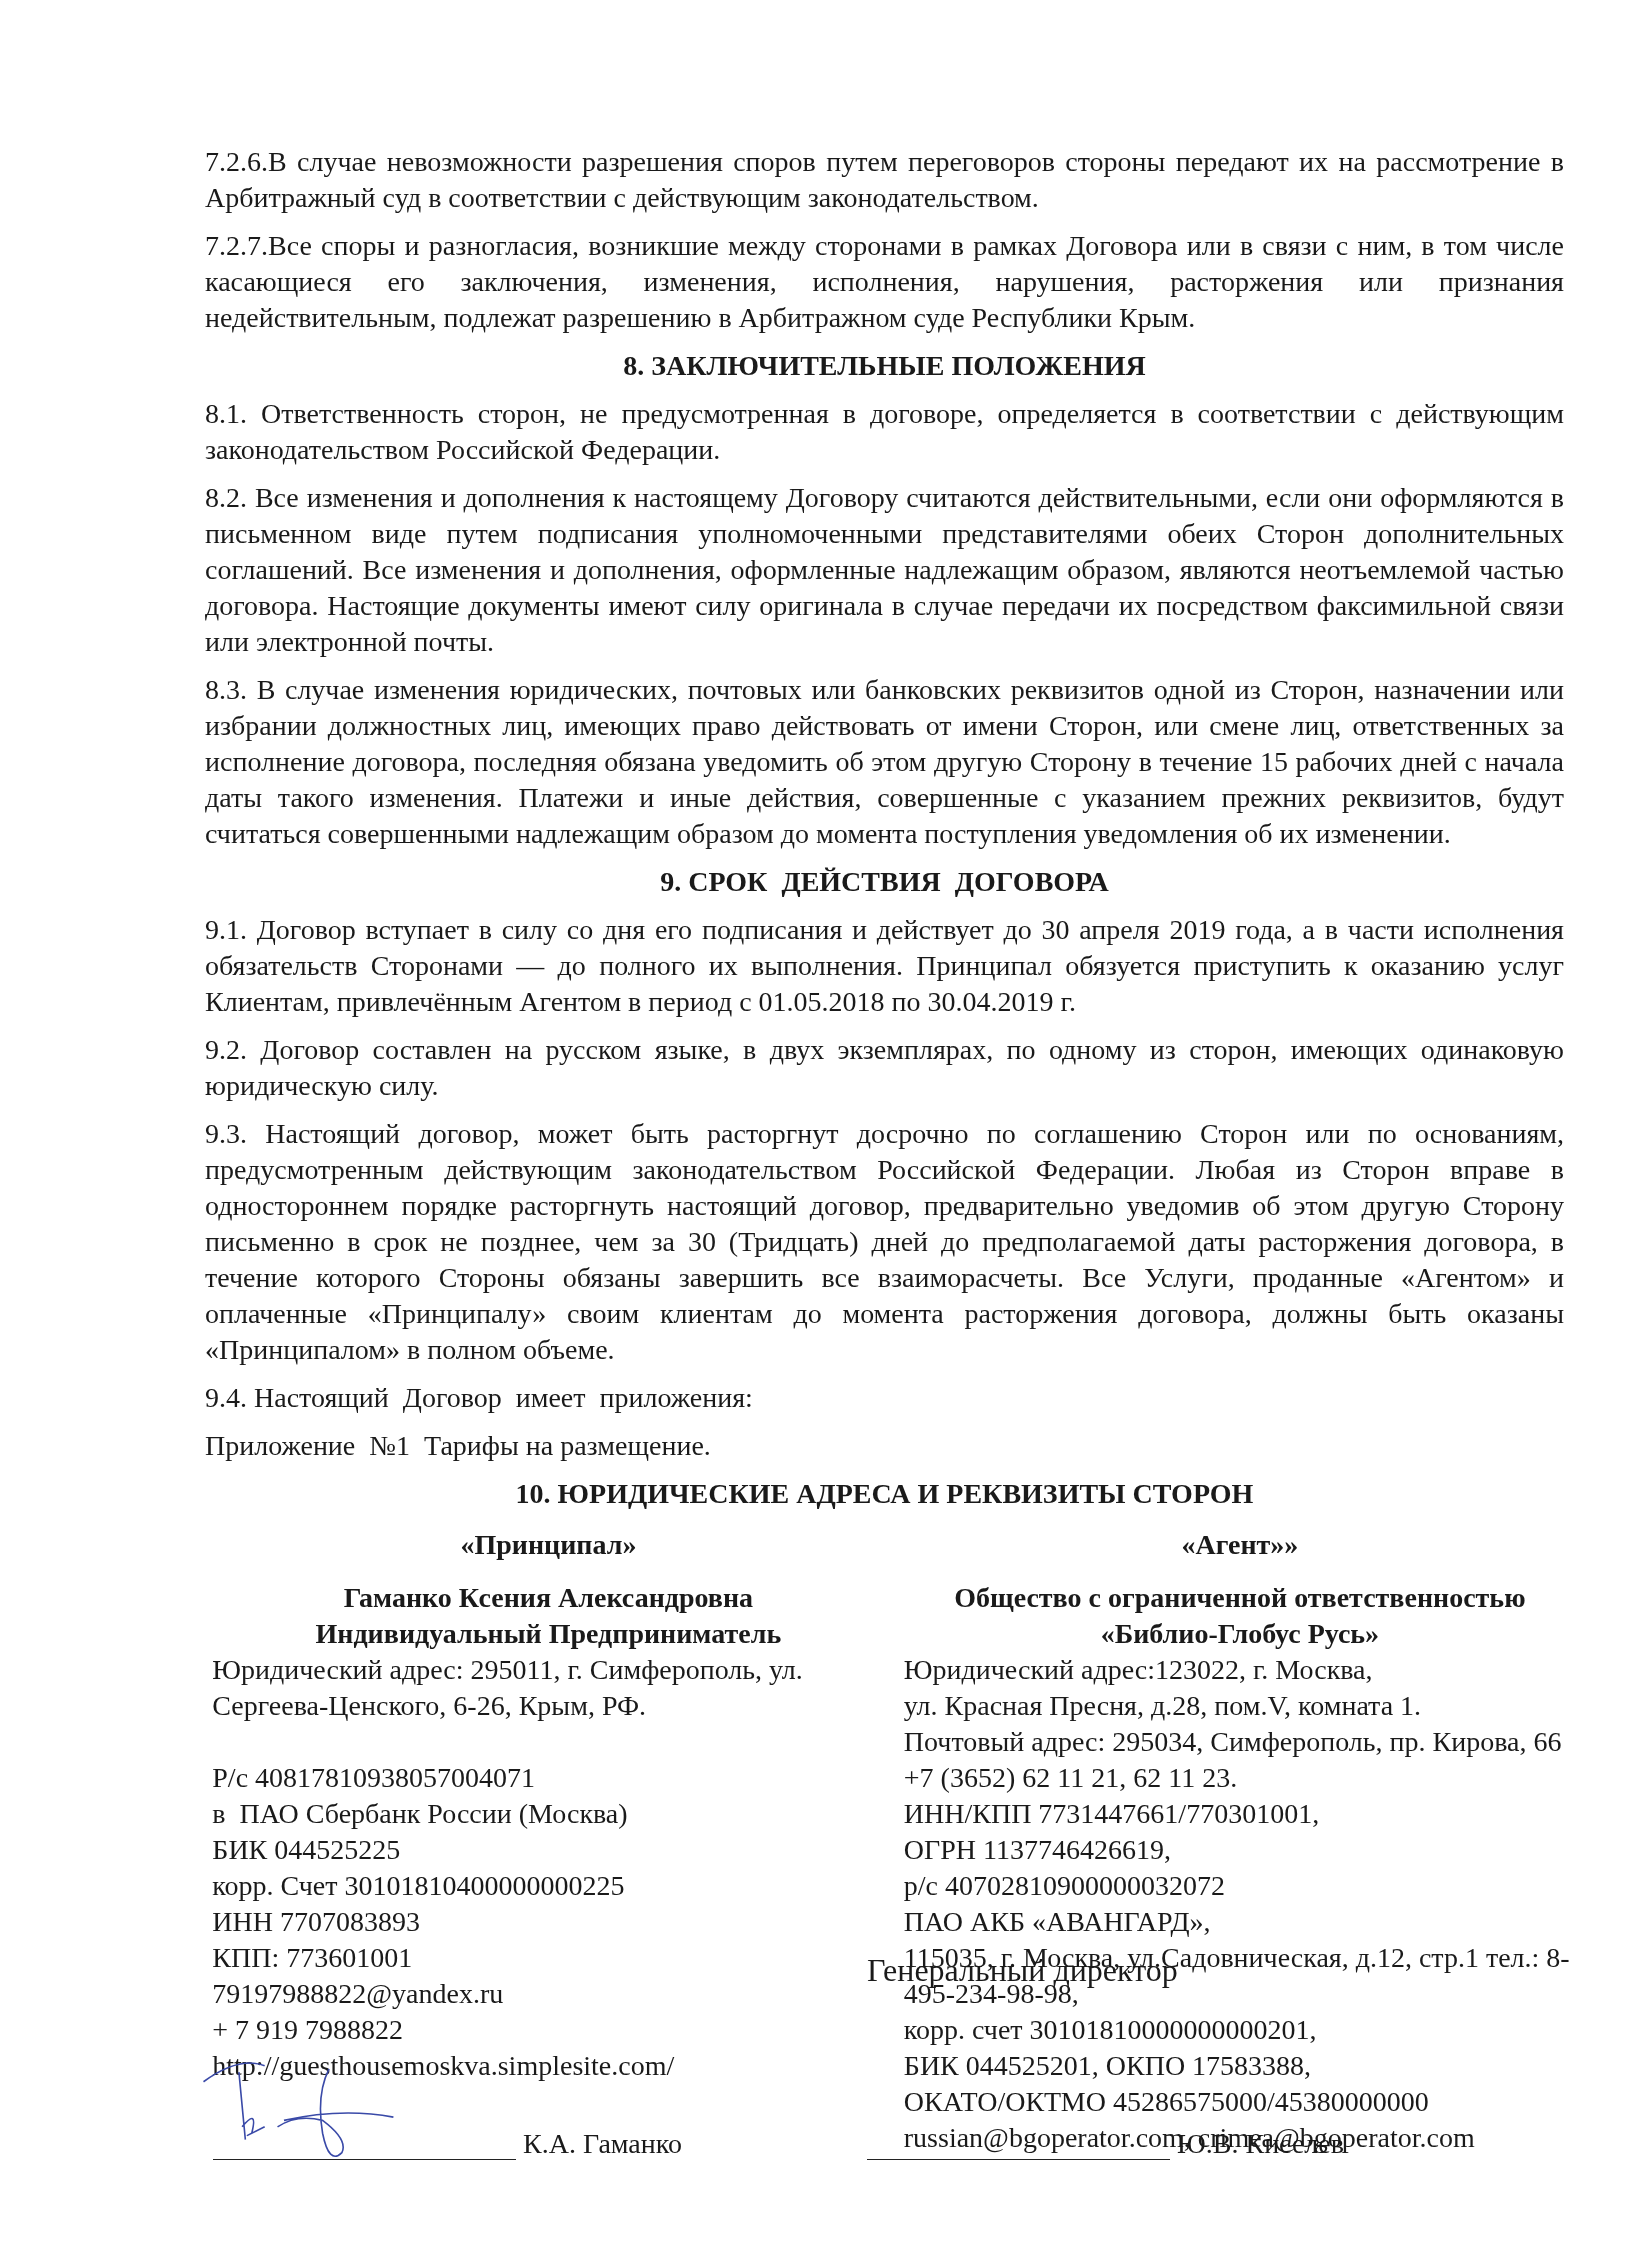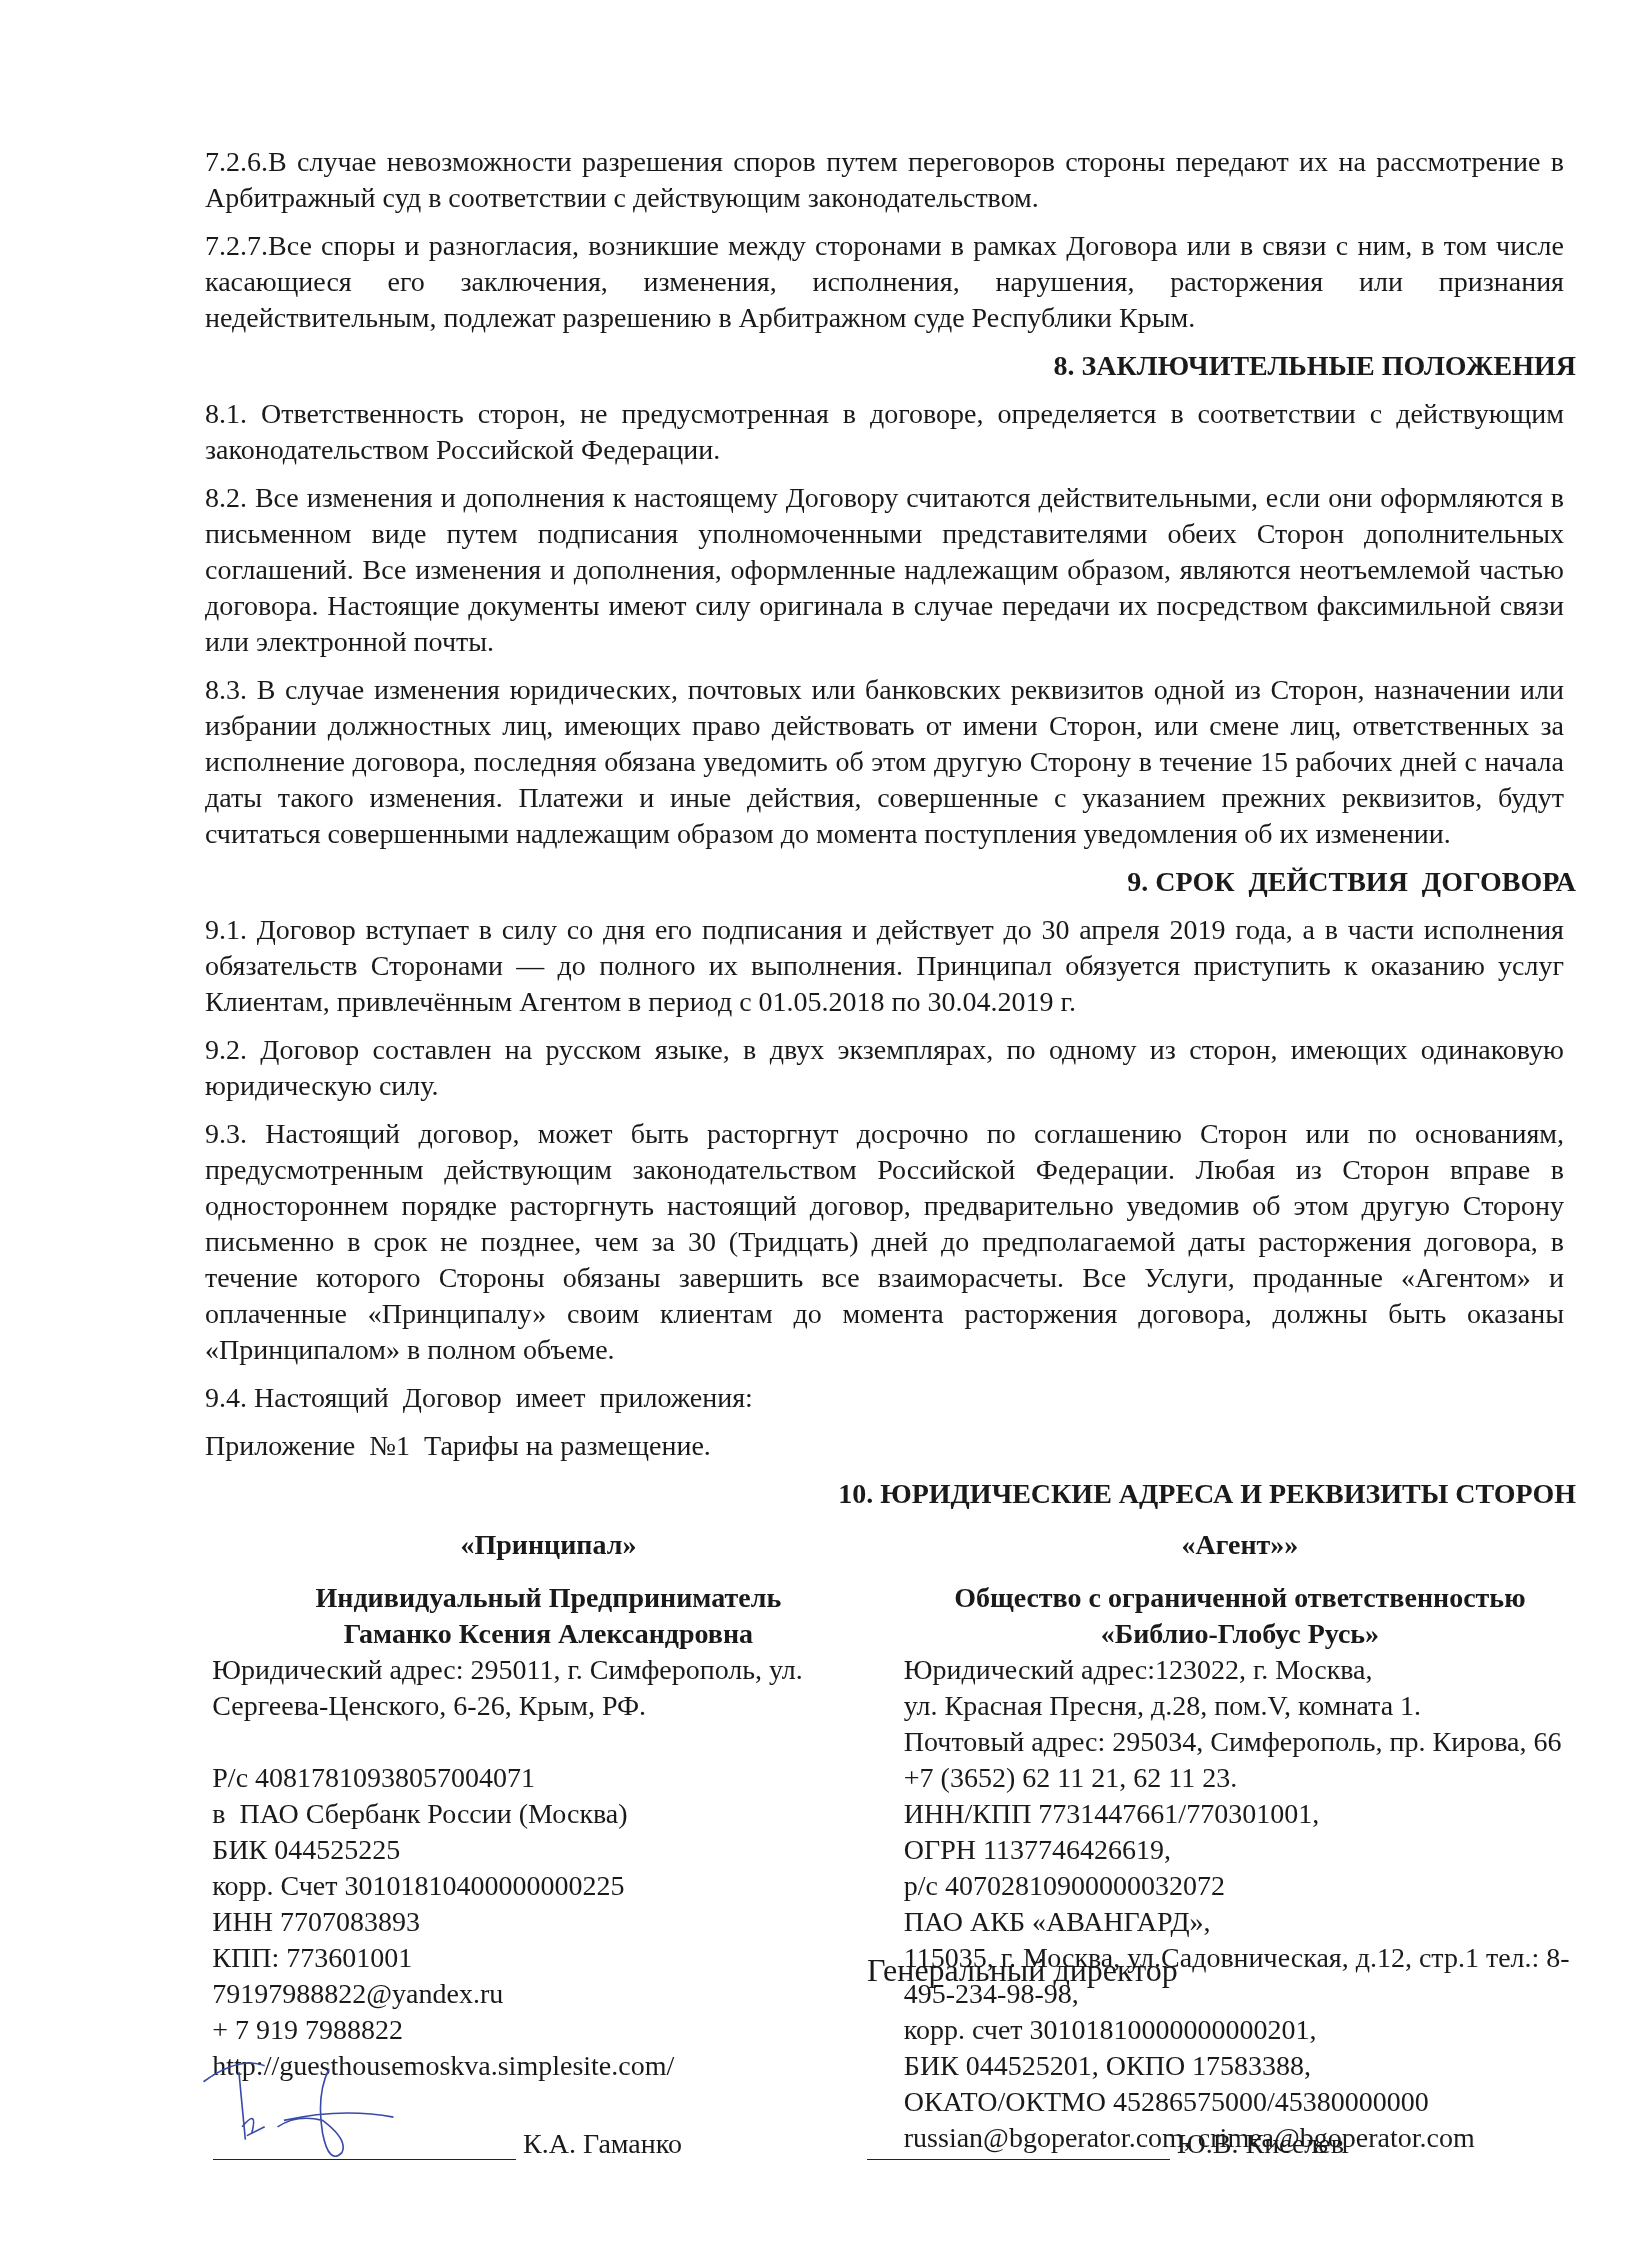--- a/index.html
+++ b/index.html
@@ -1,20 +1,20 @@
 <!DOCTYPE html>
 <html style="font-size:10.3px"><head>
 <meta charset="utf-8">
 <style>
   html, body { margin: 0; padding: 0; background: #ffffff; }
   body { width: 1644px; height: 2261px; position: relative; overflow: hidden;
          font-family: "Liberation Serif", "DejaVu Serif", serif; color: #1a1a1a; }
   .page { position: absolute; left: 193px; top: 132px; width: 1383px; font-size: 28px; line-height: 36px; }
   p { margin: 12px; text-align: justify; }
-  .h { text-align: right; font-weight: bold; margin: 10.3px 0 0 0; font-size: 28px; }
+  .h { text-align: center; font-weight: bold; margin: 10.3px 0 0 0; font-size: 28px; }
   .cols { display: flex; margin-top: 15px; }
   .col { flex: 1 1 0; }
   .col.left { padding-left: 19.3px; }
   .col.right { padding-left: 19.3px; }
   .role { text-align: center; font-weight: bold; margin-bottom: 17px; }
   .org { text-align: center; font-weight: bold; }
   .line { white-space: nowrap; }
   .blank { height: 36px; }
   a, .u { color: #1a1a1a; }
   .sig { position: absolute; top: 2127px; font-size: 28px; }
@@ -41,22 +41,22 @@
   <p>9.2. Договор составлен на русском языке, в двух экземплярах, по одному из сторон, имеющих одинаковую юридическую силу.</p>
   <p>9.3. Настоящий договор, может быть расторгнут досрочно по соглашению Сторон или по основаниям, предусмотренным действующим законодательством Российской Федерации. Любая из Сторон вправе в одностороннем порядке расторгнуть настоящий договор, предварительно уведомив об этом другую Сторону письменно в срок не позднее, чем за 30 (Тридцать) дней до предполагаемой даты расторжения договора, в течение которого Стороны обязаны завершить все взаиморасчеты. Все Услуги, проданные «Агентом» и оплаченные «Принципалу» своим  клиентам до момента расторжения договора, должны быть оказаны «Принципалом»  в полном объеме.</p>
   <p style="white-space:pre">9.4. Настоящий  Договор  имеет  приложения:</p>
   <p style="white-space:pre">Приложение  №1  Тарифы на размещение.</p>
 
   <div class="h">10. ЮРИДИЧЕСКИЕ АДРЕСА И РЕКВИЗИТЫ СТОРОН</div>
 
   <div class="cols">
     <div class="col left">
       <div class="role">«Принципал»</div>
+      <div class="org">Гаманко Ксения Александровна</div>
       <div class="org">Индивидуальный Предприниматель</div>
-      <div class="org">Гаманко Ксения Александровна</div>
       <div class="line">Юридический адрес: 295011, г. Симферополь, ул.</div>
       <div class="line">Сергеева-Ценского, 6-26, Крым, РФ.</div>
       <div class="blank"></div>
       <div class="line">Р/с 40817810938057004071</div>
       <div class="line" style="white-space:pre">в  ПАО Сбербанк России (Москва)</div>
       <div class="line">БИК 044525225</div>
       <div class="line">корр. Счет 30101810400000000225</div>
       <div class="line">ИНН 7707083893</div>
       <div class="line">КПП: 773601001</div>
       <div class="line"><a>79197988822@yandex.ru</a></div>

